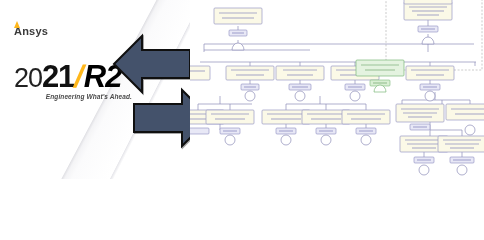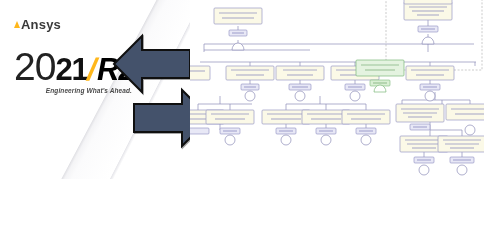--- a/index.html
+++ b/index.html
@@ -35,37 +35,37 @@
     left:-10px;top:-40px;width:260px;height:280px;
     background:linear-gradient(117deg,rgba(255,255,255,0) 0%,rgba(255,255,255,0) 57.4%,rgba(210,210,218,.55) 57.6%,rgba(255,255,255,0) 58.4%);
     pointer-events:none;
   }
 
   #logo-block{
     position:absolute;left:14px;top:20px;width:120px;
   }
   .ansys-word{
     display:flex;align-items:flex-start;
-    font-size:13px;font-weight:bold;letter-spacing:.2px;
-    color:#3a3a3a;line-height:9px;margin-bottom:1px;
+    font-size:11px;font-weight:bold;letter-spacing:.2px;
+    color:#3a3a3a;line-height:9px;margin-bottom:1px;flex-direction:column;
   }
   .ansys-caret{
     display:inline-block;width:0;height:0;
     border-left:3px solid transparent;
     border-right:3px solid transparent;
     border-bottom:7px solid #ffb71b;
     margin-right:1px;position:relative;top:1px;
   }
   .year-line{
     display:flex;align-items:baseline;
     font-family:"Liberation Sans", sans-serif;
     line-height:1;
   }
   .y-20{
-    font-size:39px;font-weight:300;color:#222;letter-spacing:-1px;
+    font-size:27px;font-weight:300;color:#222;letter-spacing:-1px;
   }
   .y-21{
     font-size:31px;font-weight:bold;color:#111;letter-spacing:-1.2px;margin-top:24px;
   }
   .y-slash{
     font-size:31px;font-weight:bold;color:#ffb71b;
     transform:skewX(-14deg);display:inline-block;margin:0 0px 0 1px;
   }
   .y-r2{
     font-size:31px;font-weight:bold;color:#000000;letter-spacing:-1px;font-style:italic;

